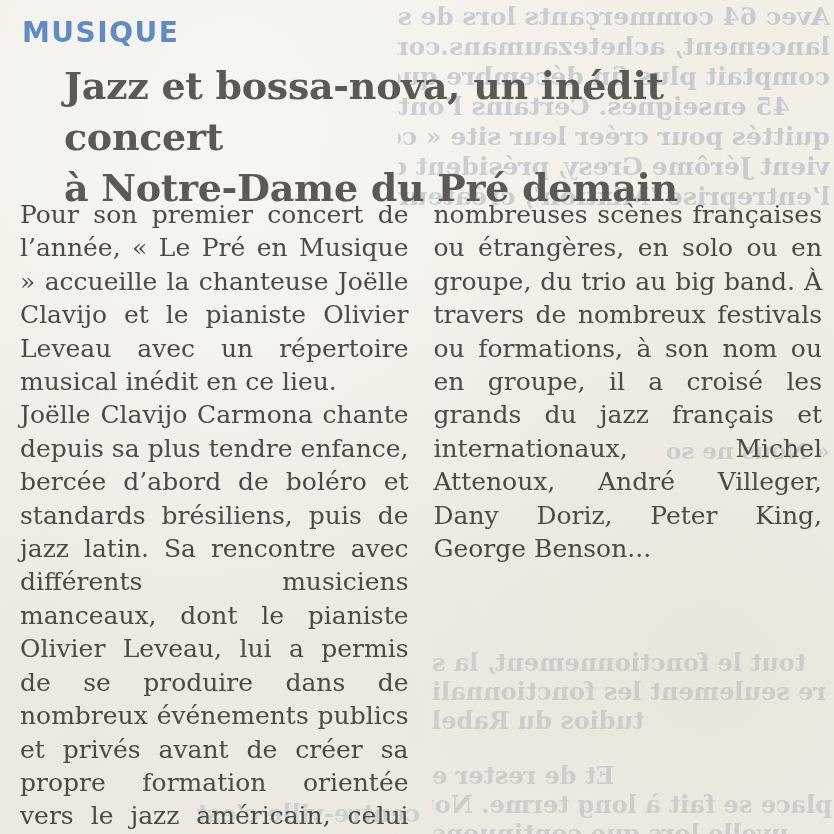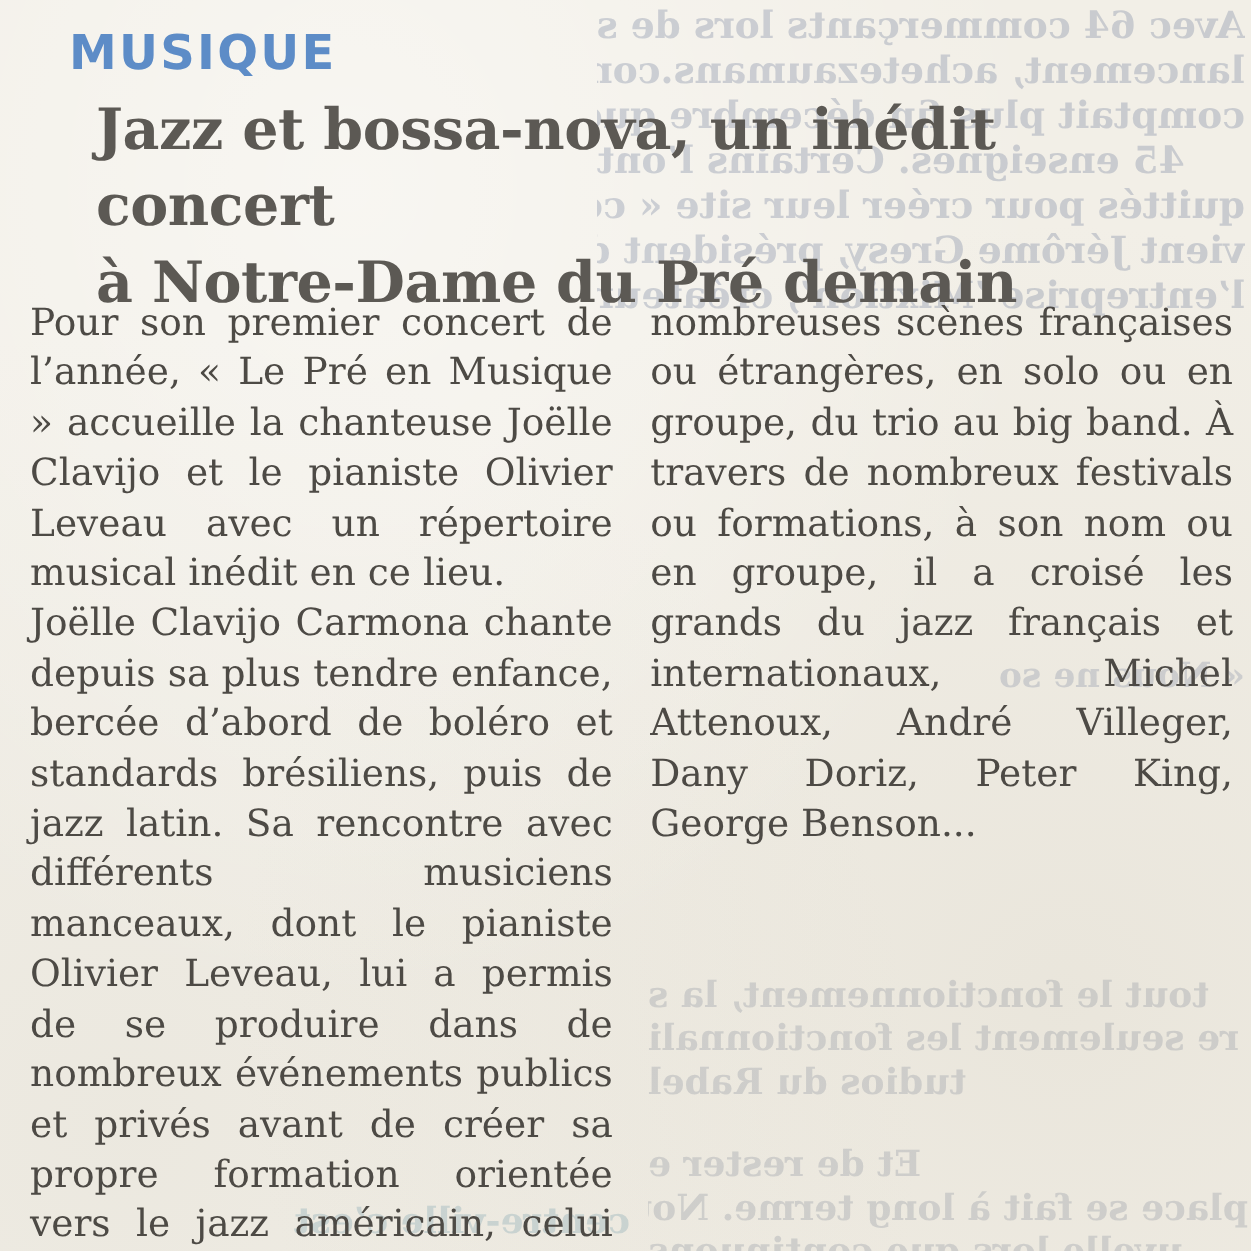--- a/index.html
+++ b/index.html
@@ -56,24 +56,23 @@
     font-size: 24px; line-height: 28px;
     color: rgba(120, 158, 172, 0.30);
   }
 
   
   .kicker {
     position: absolute;
     left: 22px; top: 16px;
     font-family: "DejaVu Sans", "Liberation Sans", sans-serif;
     font-weight: bold;
-    font-size: 32px;
+    font-size: 28px;
     letter-spacing: 1.5px;
     color: #5d8cc7;
-    margin-left: 24px;
   }
   .headline {
     position: absolute;
     left: 21px; top: 60px;
     width: 805px;
     margin: 0;
     font-size: 38px;
     line-height: 51px;
     font-weight: bold;
     letter-spacing: -0.3px;

